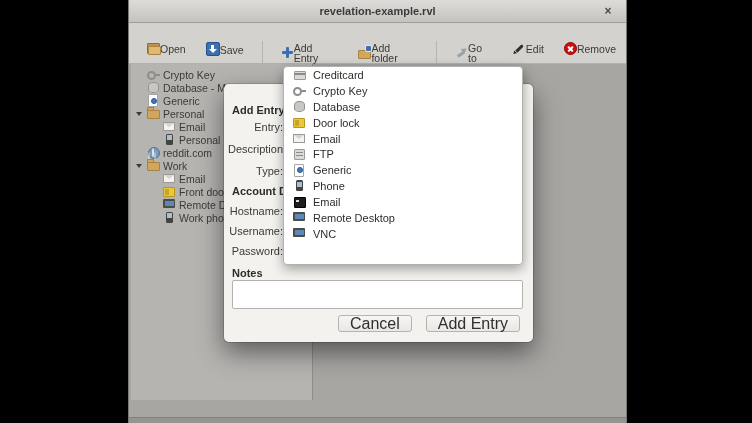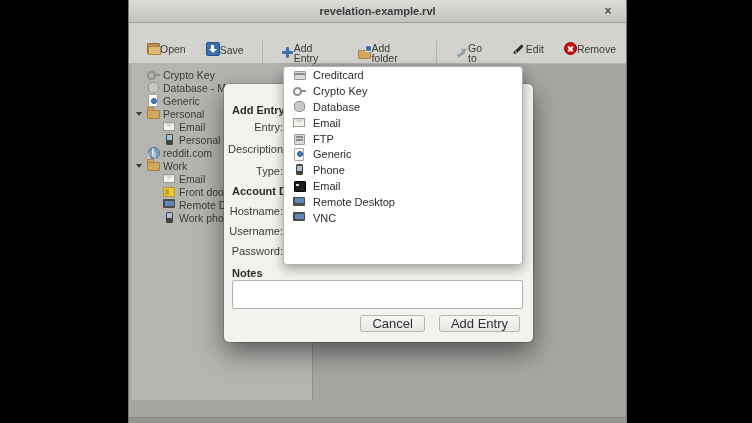--- a/index.html
+++ b/index.html
@@ -49,21 +49,21 @@
           border-radius:5px;box-shadow:0 10px 26px rgba(0,0,0,.5),0 0 0 1px rgba(0,0,0,.15);
           z-index:20}
   .dlg-hdr{position:absolute;left:8px;font-weight:bold;color:#2c2c2a}
   .dlg-lbl{position:absolute;left:4px;width:55px;text-align:right;color:#39393б;color:#3a3a37}
   .notes-lbl{position:absolute;left:8px;top:183px;font-weight:bold;color:#2c2c2a}
   .notes-box{position:absolute;left:8px;top:196px;width:289px;height:27px;background:#fff;
              border:1px solid #b4b2ae;border-radius:2px}
   .dlg-buttons{position:absolute;left:0;right:13px;top:231px;display:flex;
                justify-content:flex-end;gap:14px}
   .btn{height:17px;line-height:16px;padding:0 11px;background:linear-gradient(#f7f6f5,#e9e7e4);
-       border:1px solid #b5b3af;border-radius:3px;font-size:13px;color:#2f2f2d;cursor:default}
+       border:1px solid #b5b3af;border-radius:3px;font-size:16px;color:#2f2f2d;cursor:default}
 
   
   .popup{position:absolute;left:283px;top:66px;width:240px;height:199px;background:#fff;
          border:1px solid #b3b1ae;border-radius:4px;box-shadow:0 4px 12px rgba(0,0,0,.35);
          z-index:30;box-sizing:border-box}
   .popup-item{display:flex;align-items:center;gap:7px;height:15.9px;padding-left:9px;
               color:#2d2d2b;cursor:default}
 
   
   .ic{position:relative;display:inline-block;width:13px;height:13px;flex:none}
@@ -314,20 +314,24 @@
       </div>
       <div class="popup-item">
         <span class="ic i-key"></span>
         <span>Crypto Key</span>
       </div>
       <div class="popup-item">
         <span class="ic i-database"></span>
         <span>Database</span>
       </div>
       <div class="popup-item">
+        <span class="ic i-doorlock"></span>
+        <span>Door lock</span>
+      </div>
+      <div class="popup-item">
         <span class="ic i-email"></span>
         <span>Email</span>
       </div>
       <div class="popup-item">
         <span class="ic i-ftp"></span>
         <span>FTP</span>
       </div>
       <div class="popup-item">
         <span class="ic i-generic"></span>
         <span>Generic</span>

